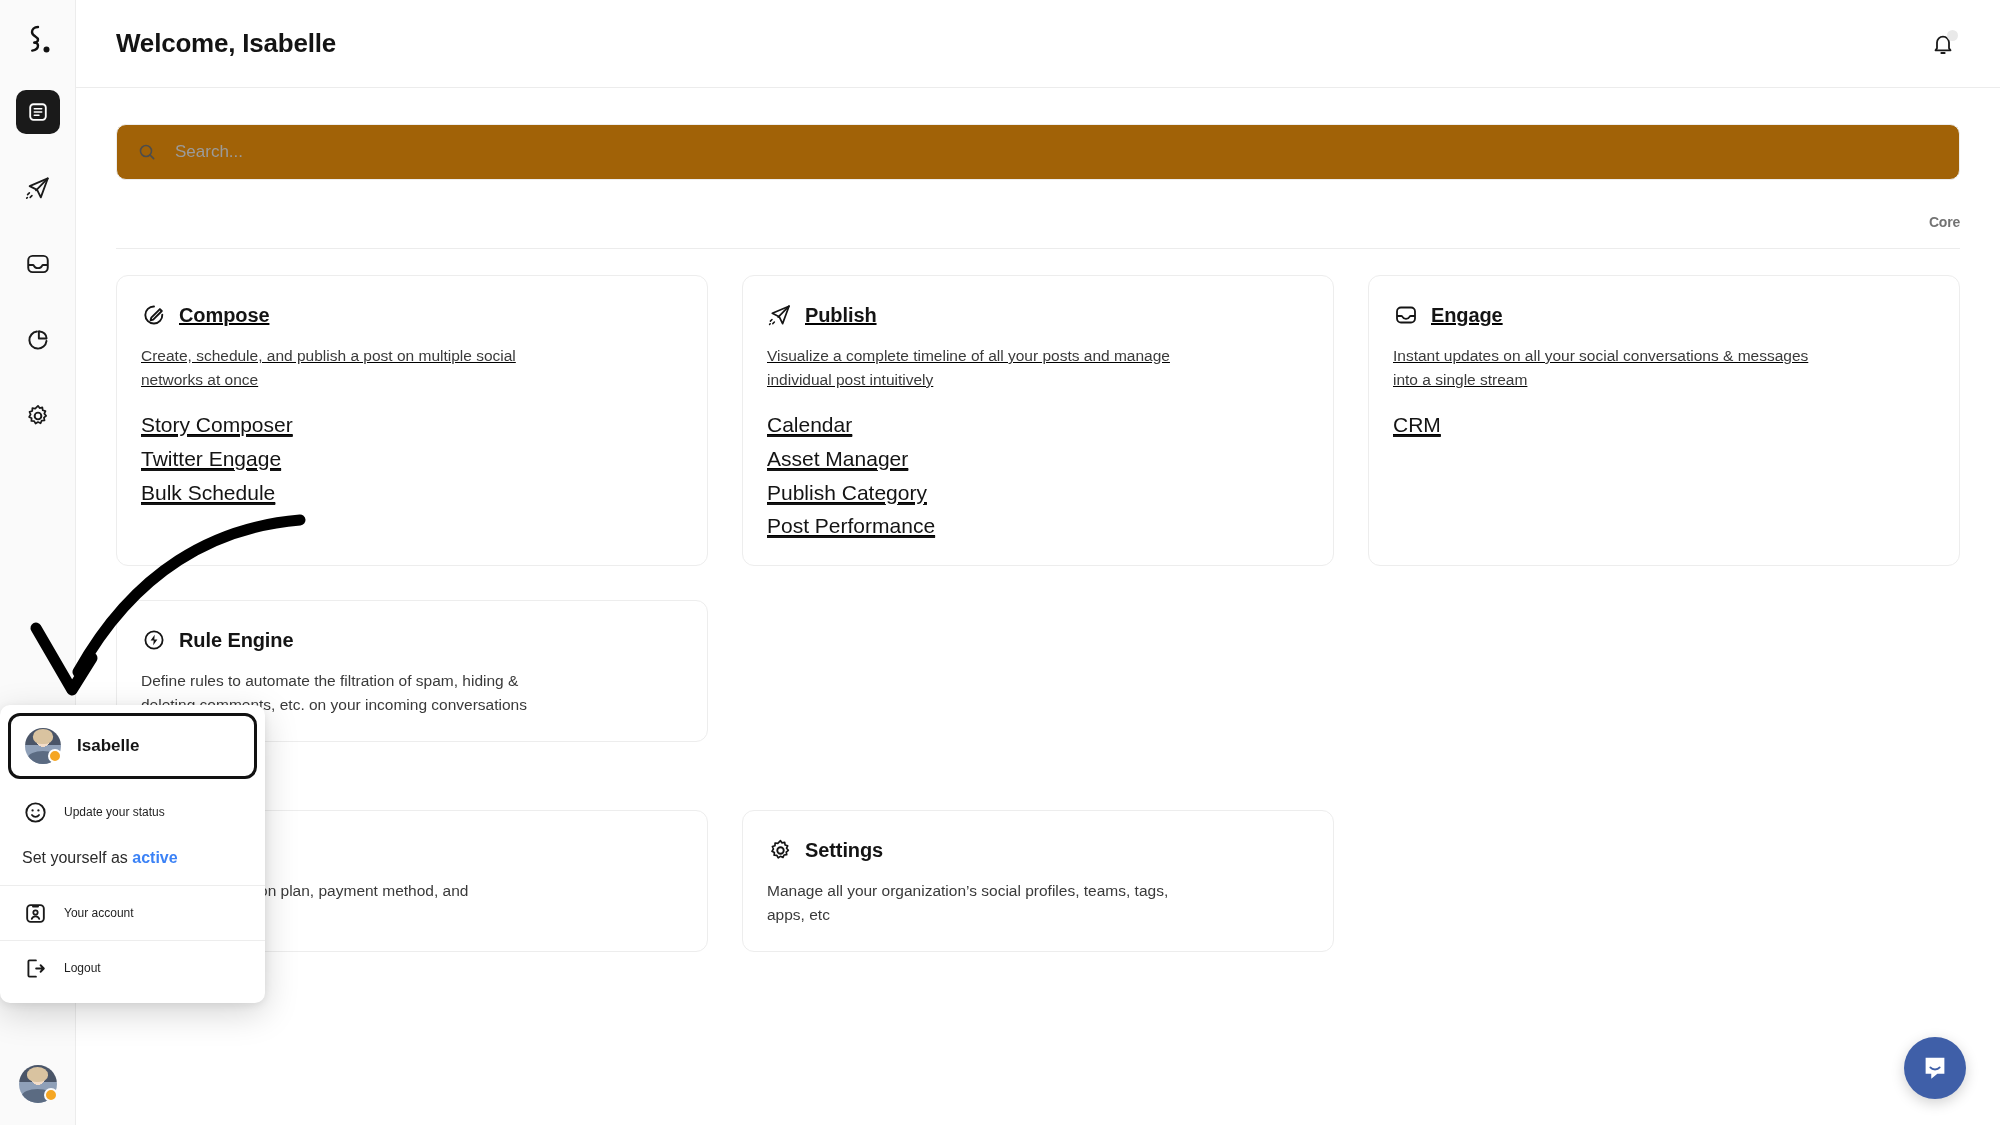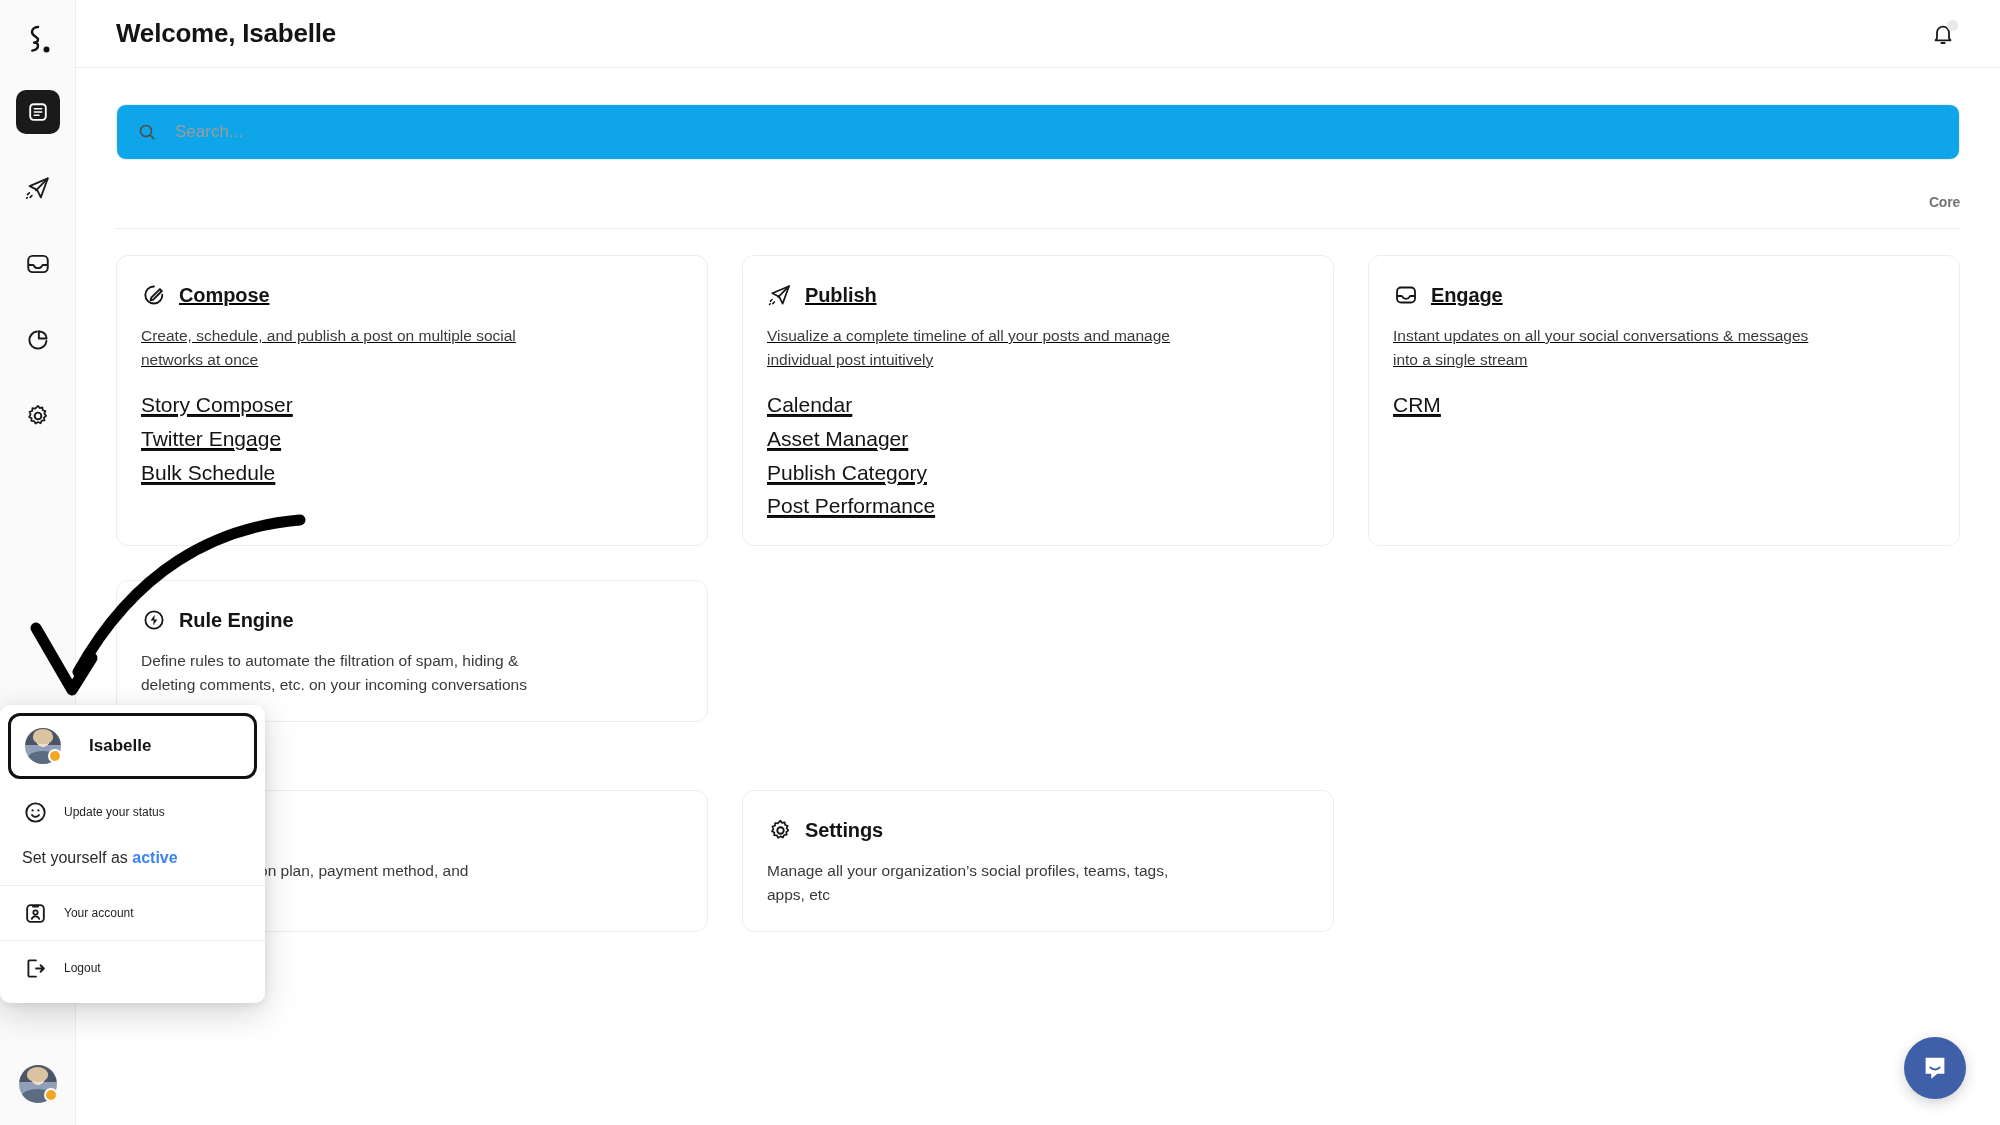--- a/index.html
+++ b/index.html
@@ -66,39 +66,39 @@
   .av-badge {
     position: absolute; right: -1px; bottom: 1px;
     width: 14px; height: 14px; border-radius: 50%;
     background: #f5a623; border: 2px solid #fafafa;
   }
 
   
   .main { flex: 1 1 auto; height: 1125px; position: relative; background: #fff; }
 
   .topbar {
-    height: 68px;
+    height: 88px;
     border-bottom: 1px solid #ececec;
     display: flex; align-items: center;
     padding: 0 40px 0 40px;
   }
   .page-title { font-size: 26px; font-weight: 700; color: #141414; letter-spacing: -0.2px; }
   .topbar-spacer { flex: 1 1 auto; }
   .bell-wrap { position: relative; width: 34px; height: 34px; display:flex; align-items:center; justify-content:center; color:#1a1a1a; }
   .bell-dot { position: absolute; top: 3px; right: 2px; width: 11px; height: 11px; border-radius: 50%; background: #e9e9e9; }
 
   .content { padding: 36px 40px 0 40px; }
 
   .searchbar {
     height: 56px;
     border: 1px solid #ededed;
     border-radius: 10px;
     display: flex; align-items: center;
     padding: 0 20px;
-    background: #0ea5e9;
+    background: #a16207;
   }
   .searchbar .sicon { color: #4d4d4d; display:flex; margin-right: 18px; }
   .searchbar input {
     border: none; outline: none; flex: 1 1 auto;
     font-size: 17px; color: #222;
     font-family: "Liberation Sans", sans-serif;
     background: transparent;
   }
   .searchbar input::placeholder { color: #9b9b9b; }
 
@@ -144,21 +144,21 @@
     left: 0px; top: 705px;
     width: 265px;
     background: #ffffff;
     border-radius: 10px;
     box-shadow: 0 10px 34px rgba(0,0,0,0.17), 0 2px 8px rgba(0,0,0,0.08);
     z-index: 50;
     overflow: visible;
     padding: 0 0 8px 0;
   }
   .um-profile {
-    display: flex; align-items: center; gap: 28px;
+    display: flex; align-items: center; gap: 16px;
     margin: 8px 8px 6px 8px;
     padding: 12px 14px;
     border: 3px solid #111111;
     border-radius: 12px;
     background: #fff;
   }
   .um-avatar { width: 36px; height: 36px; border-radius: 50%; position: relative; flex: 0 0 36px; }
   .um-avatar .av-badge { border-color: #ffffff; }
   .um-name { font-size: 17px; font-weight: 700; color: #141414; }
 

